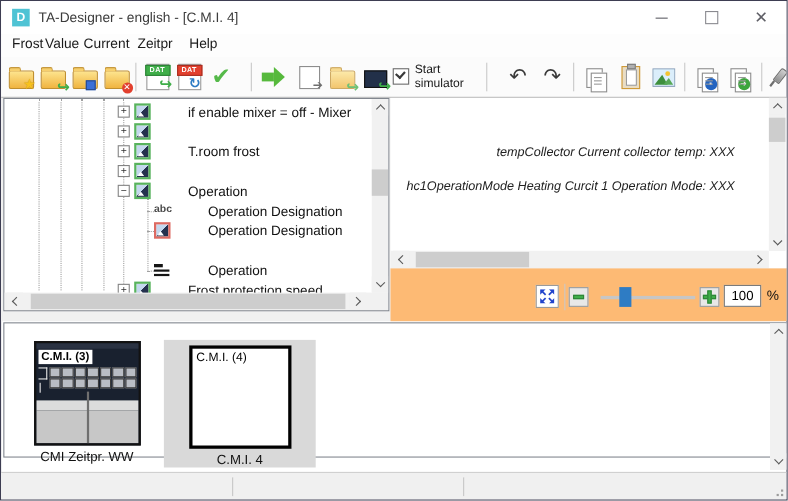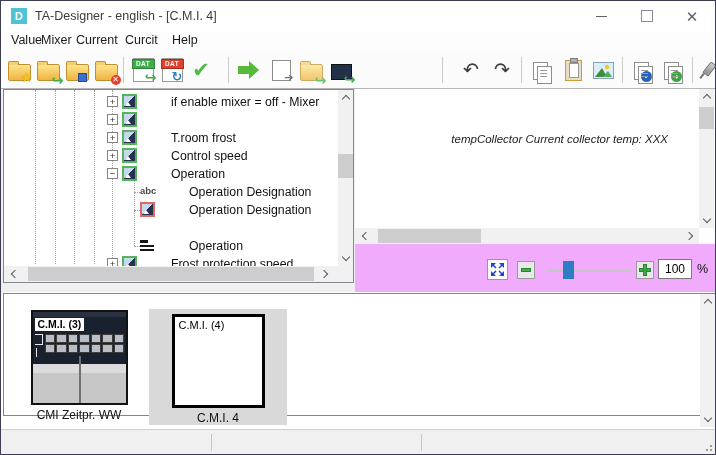--- a/index.html
+++ b/index.html
@@ -95,21 +95,21 @@
   .chev.up{transform:rotate(-135deg);margin-top:3px;}
   .chev.down{transform:rotate(45deg);margin-bottom:3px;}
   .chev.left{transform:rotate(135deg);margin-left:3px;}
   .chev.right{transform:rotate(-45deg);margin-right:3px;}
 
   
   .rightpanel{position:absolute;left:354px;top:88px;width:361px;height:155px;background:#fff;}
   .pline{position:absolute;right:48px;font-size:11.5px;color:#222;white-space:nowrap;font-style:italic;}
 
   
-  .zoombar{position:absolute;left:354px;top:243px;width:361px;height:48px;background:#f0abfc;}
+  .zoombar{position:absolute;left:354px;top:243px;width:361px;height:48px;background:#fdba74;}
   .fitbtn{position:absolute;left:132px;top:15px;width:21px;height:21px;background:#fff;border:1px solid #9a9a9a;box-sizing:border-box;display:flex;align-items:center;justify-content:center;}
   .zsep{position:absolute;left:158px;top:14px;height:24px;border-left:1px solid #c9c9c9;}
   .zbtn{position:absolute;top:17px;width:18px;height:18px;background:#e8e8e8;border:1px solid #9a9a9a;box-sizing:border-box;display:flex;align-items:center;justify-content:center;}
   .zbtn.minus{left:162px;} .zbtn.plus{left:281px;}
   .minusglyph{width:10px;height:4px;background:#3fae49;border:1px solid #2d8337;box-sizing:border-box;}
   .plusglyph{position:relative;width:12px;height:12px;}
   .plusglyph::before{content:"";position:absolute;left:0;top:4px;width:12px;height:4px;background:#3fae49;border:1px solid #2d8337;box-sizing:border-box;}
   .plusglyph::after{content:"";position:absolute;left:4px;top:0;width:4px;height:12px;background:#3fae49;border:1px solid #2d8337;box-sizing:border-box;}
   .slidertrack{position:absolute;left:191px;top:25px;width:86px;height:3px;background:#c6c6c6;}
   .sliderthumb{position:absolute;left:208px;top:17px;width:11px;height:18px;background:#2e7cc4;}
@@ -158,24 +158,24 @@
       </div>
     <div class="wbtn max">
         <span class="maxglyph"></span>
       </div>
     <div class="wbtn close">
         <span class="closeglyph">✕</span>
       </div>
   </div>
 
   <div class="menubar">
-    <span class="menuitem" style="left:10px">Value</span>
-    <span class="menuitem" style="left:40px">Mixer</span>
+    <span class="menuitem" style="left:10px">Frost</span>
+    <span class="menuitem" style="left:40px">Value</span>
     <span class="menuitem" style="left:75px">Current</span>
-    <span class="menuitem" style="left:124px">Curcit</span>
+    <span class="menuitem" style="left:124px">Zeitpr</span>
     <span class="menuitem" style="left:171px">Help</span>
   </div>
 
   <div class="toolbar">
     <div class="tbtn" style="left:4px">
         <span class="folder">
           <span class="badge b-star">★</span>
         </span>
       </div>
     <div class="tbtn" style="left:33px">
@@ -219,20 +219,24 @@
     <div class="tbtn" style="left:296px">
         <span class="folder" style="opacity:.75">
           <span class="badge b-green-arrow">↪</span>
         </span>
       </div>
     <div class="tbtn" style="left:326px">
         <span class="imgdark">
           <span class="badge b-green-arrow">↪</span>
         </span>
       </div>
+    <div class="cbwrap">
+      <span class="checkbox"></span>
+      <span class="cblabel"><span>Start</span><br><span>simulator</span></span>
+    </div>
     <span class="tsep" style="left:441px"></span>
     <div class="tbtn" style="left:456px">
         <span class="curve">↶</span>
       </div>
     <div class="tbtn" style="left:487px">
         <span class="curve">↷</span>
       </div>
     <span class="tsep" style="left:520px"></span>
     <div class="tbtn" style="left:527px">
         <span class="copyic"></span>
@@ -285,21 +289,20 @@
       <span class="ticon green" style="left:118px"></span>
     </div>
     <div class="trow" style="top:39px">
       <span class="expander" style="left:103px">+</span>
       <span class="ticon green" style="left:118px"></span>
       <span class="tlabel" style="left:136px">T.room frost</span>
     </div>
     <div class="trow" style="top:57px">
       <span class="expander" style="left:103px">+</span>
       <span class="ticon green" style="left:118px"></span>
-      <span class="tlabel" style="left:136px">Control speed</span>
     </div>
     <div class="trow" style="top:75px">
       <span class="expander" style="left:103px">−</span>
       <span class="ticon green" style="left:118px"></span>
       <span class="tlabel" style="left:136px">Operation</span>
     </div>
     <div class="trow" style="top:93px">
       <span class="stub" style="left:130px;top:9px;width:6px"></span>
       <span class="ticon abc" style="left:136px"></span>
       <span class="tlabel" style="left:154px">Operation Designation</span>
@@ -336,20 +339,21 @@
         </div>
       <div class="sbthumb" style="left:24px;top:1px;width:286px;height:14px"></div>
       <div class="sbtn" style="left:314px;top:0">
           <span class="chev right"></span>
         </div>
     </div>
   </div>
 
   <div class="rightpanel">
     <div class="pline" style="top:44px">tempCollector Current collector temp: XXX</div>
+    <div class="pline" style="top:75px">hc1OperationMode Heating Curcit 1 Operation Mode: XXX</div>
 
     <div class="sbtrack" style="left:344px;top:0;width:15px;height:139px">
       <div class="sbtn" style="left:0;top:0">
           <span class="chev up"></span>
         </div>
       <div class="sbthumb" style="left:0;top:18px;width:15px;height:22px"></div>
       <div class="sbtn" style="left:0;top:124px">
           <span class="chev down"></span>
         </div>
     </div>

